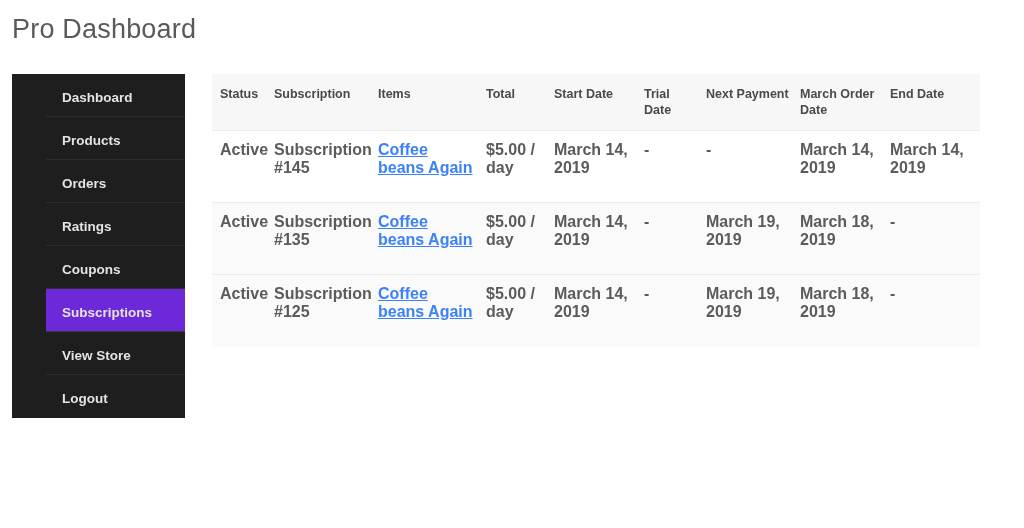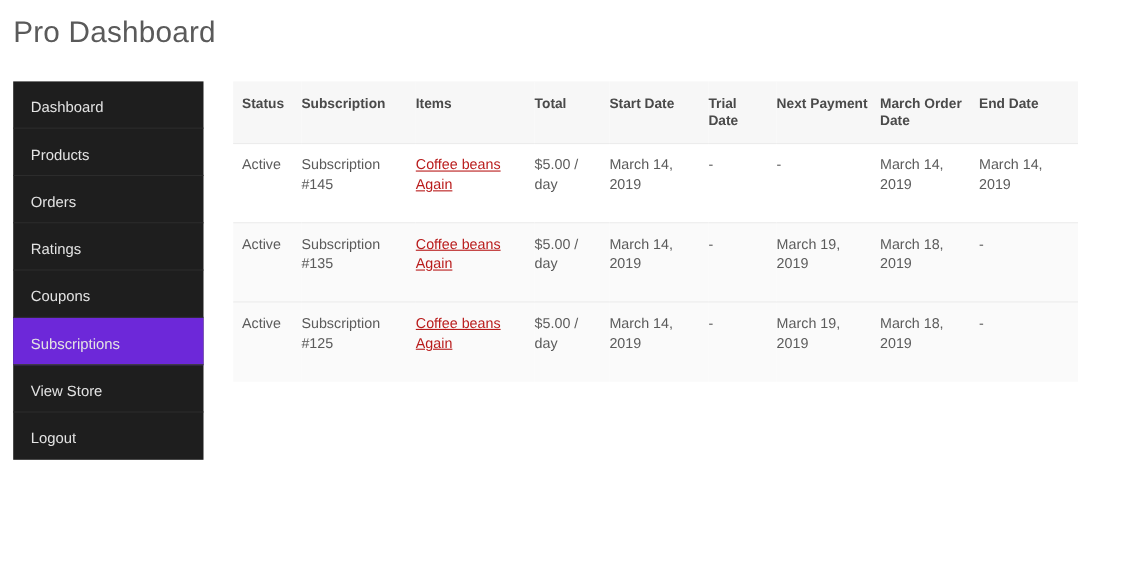--- a/index.html
+++ b/index.html
@@ -34,25 +34,26 @@
     width: 173px;
     background: #1e1e1e;
     padding: 0;
   }
   .nav-item {
     height: 43px;
     line-height: 47px;
     padding: 0 0 0 16px;
     color: #e3e3e3;
     font-size: 13.5px;
-    font-weight: 400;
+    font-weight: 700;
     border-bottom: 1px solid #2c2c2c;
     box-sizing: border-box;
     white-space: nowrap;
     cursor: pointer;
+    margin-left: 34px;
   }
   .nav-item:last-child {
     border-bottom: none;
   }
   .nav-item.active {
     background: #6d28d9;
     border-bottom: 1px solid #3b3b3b;
   }
 
   
@@ -77,42 +78,42 @@
     vertical-align: top;
     line-height: 16px;
     border-bottom: 1px solid #ececec;
   }
   table.subs thead th:first-child {
     padding-left: 8px;
     margin-left: 36px;
   }
   table.subs tbody td {
     color: #5b5b5b;
-    font-size: 13px;
-    font-weight: 400;
+    font-size: 16px;
+    font-weight: 700;
     text-align: left;
     padding: 10px 8px 10px 0;
     vertical-align: top;
     line-height: 18px;
     border-bottom: 1px solid #ececec;
     height: 72px;
     box-sizing: border-box;
   }
   table.subs tbody td:first-child {
     padding-left: 8px;
   }
   table.subs tbody tr.alt td {
     background: #fafafa;
   }
   table.subs tbody tr:last-child td {
     border-bottom: none;
   }
 
   .item-link {
-    color: #b91c1c;
+    color: #3b82f6;
     text-decoration: underline;
     cursor: pointer;
   }
 
   
   col.c-status   { width: 62px; }
   col.c-sub      { width: 104px; }
   col.c-items    { width: 108px; }
   col.c-total    { width: 68px; }
   col.c-start    { width: 90px; }

